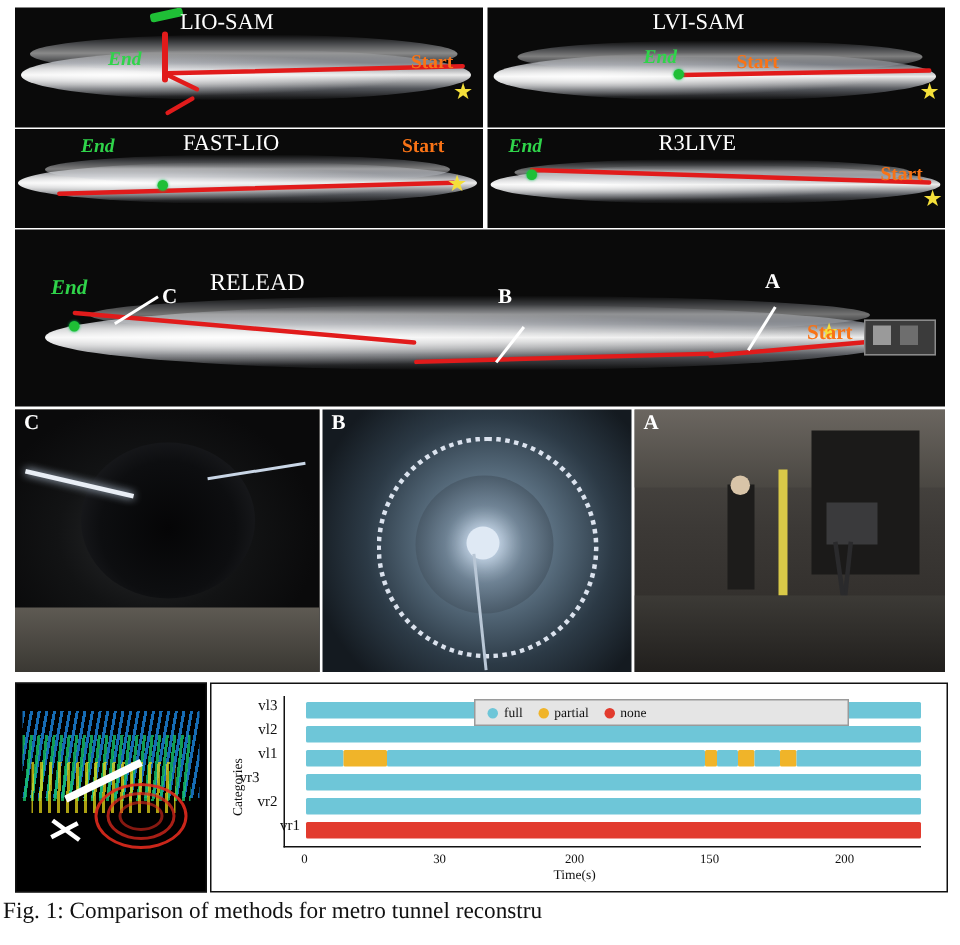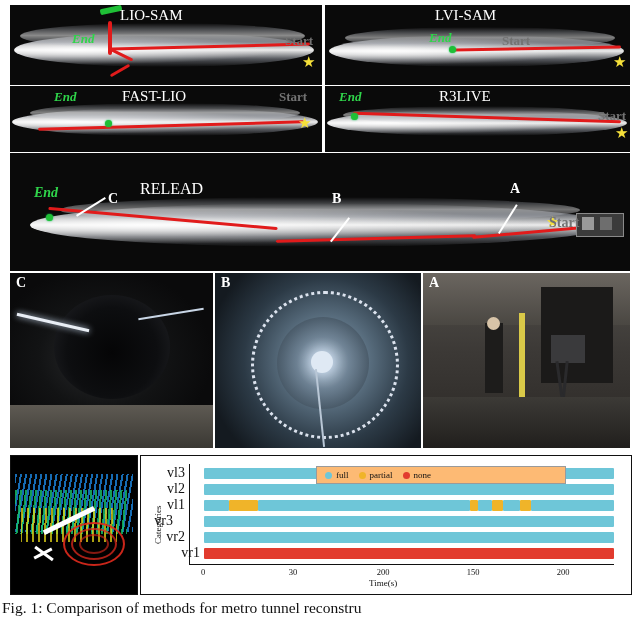--- a/index.html
+++ b/index.html
@@ -3,21 +3,21 @@
 <meta charset="utf-8">
 <style>
   html,body{margin:0;padding:0;background:#ffffff;}
   body{width:640px;height:630px;font-family:"Liberation Serif",serif;overflow:hidden;}
   .page{position:relative;width:640px;height:630px;}
 
   
   .panel{position:absolute;background:#0a0a0a;overflow:hidden;}
   .label{position:absolute;font-family:"Liberation Serif",serif;white-space:nowrap;}
   .title{color:#ffffff;font-size:15px;}
-  .start{color:#737373;font-size:13px;font-weight:bold;margin-left:11px;}
+  .start{color:#f97316;font-size:13px;font-weight:bold;}
   .end{color:#2fd44a;font-size:13px;font-weight:bold;font-style:italic;}
   .corner{color:#ffffff;font-size:14px;font-weight:bold;}
 
   
   .cloud{position:absolute;background:
       linear-gradient(to bottom,rgba(255,255,255,0) 0%,rgba(200,205,215,.55) 22%,
       rgba(255,255,255,.95) 48%,rgba(190,195,205,.5) 74%,rgba(255,255,255,0) 100%);
       border-radius:50%/50%;filter:blur(.4px);}
   .cloud.speckle{background:
       radial-gradient(ellipse at 20% 50%,rgba(255,255,255,.9) 0%,rgba(255,255,255,0) 60%),
@@ -38,25 +38,25 @@
   .photoA{background:
      linear-gradient(to bottom,#53504b 0%,#3c3936 45%,#2a2724 100%);}
 
   
   .cloud3d{position:absolute;background:#000;overflow:hidden;}
 
   
   .chart{position:absolute;background:#ffffff;border:1px solid #111;}
   .plot{position:absolute;background:#ffffff;}
   .bar{position:absolute;height:11px;border-radius:1px;}
-  .ytick{position:absolute;font-family:"Liberation Serif",serif;font-size:14px;color:#111;text-align:right;white-space:nowrap;}
+  .ytick{position:absolute;font-family:"Liberation Serif",serif;font-size:10px;color:#111;text-align:right;white-space:nowrap;}
   .xtick{position:absolute;font-family:"Liberation Serif",serif;font-size:8.5px;color:#111;text-align:center;}
   .axlabel{position:absolute;font-family:"Liberation Serif",serif;font-size:9px;color:#111;}
   .ylabelrot{position:absolute;font-size:9px;color:#111;transform:rotate(-90deg);transform-origin:0 0;white-space:nowrap;}
-  .legend{position:absolute;background:#fdba74;border:1px solid #9a9a9a;display:flex;align-items:center;gap:10px;padding:0 8px;font-size:9px;color:#111;}
+  .legend{position:absolute;background:#e5e5e5;border:1px solid #9a9a9a;display:flex;align-items:center;gap:10px;padding:0 8px;font-size:9px;color:#111;}
   .lgdot{width:7px;height:7px;border-radius:50%;display:inline-block;margin-right:4px;vertical-align:middle;}
 
   .caption{position:absolute;left:0;top:598px;width:516px;font-family:"Liberation Serif",serif;
            font-size:15.5px;color:#111;text-align:justify;line-height:1.25;padding:0 2px;box-sizing:border-box;}
 </style>
 </head>
 <body>
 
 <div class="page">
 

